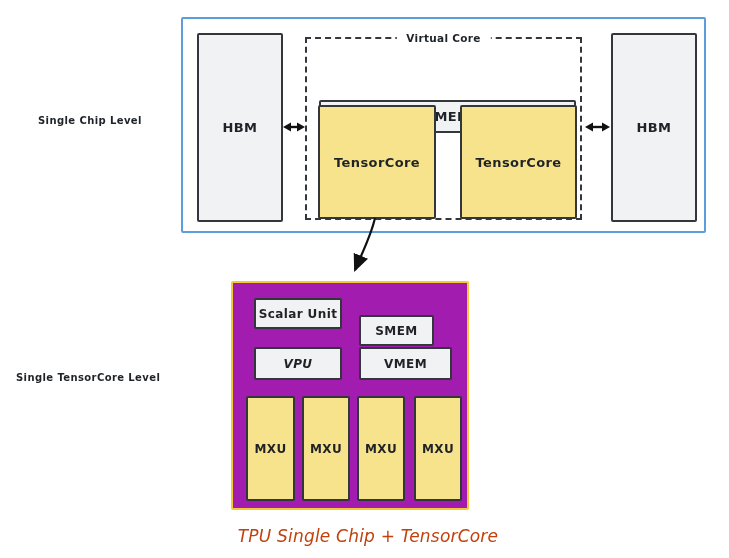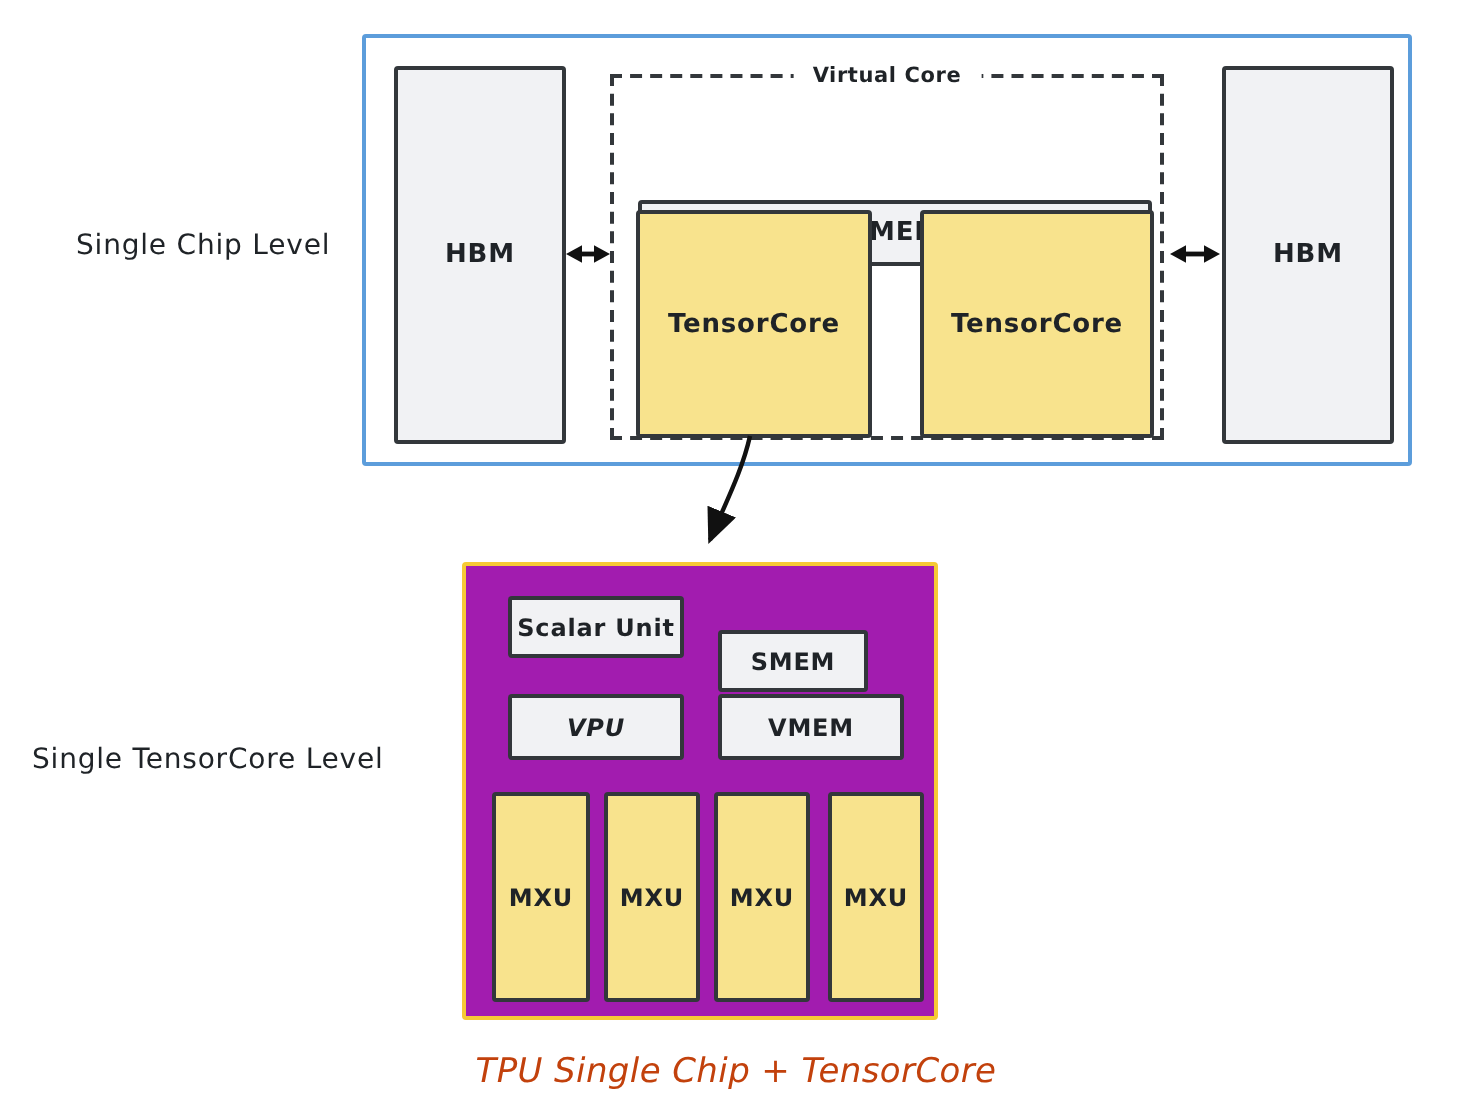--- a/index.html
+++ b/index.html
@@ -27,21 +27,21 @@
   }
   .vc-label{
     position:absolute;top:-9px;left:50%;transform:translateX(-50%);
     background:#ffffff;padding:0 10px;font-size:10.5px;font-weight:bold;
     letter-spacing:0.3px;line-height:16px;white-space:nowrap;
   }
   .tc-outer{
     border:2px solid var(--gold-border,#f6ca35);
     border-radius:2px;background:#a21caf;
   }
-  .side-label{font-size:14px;font-weight:normal;letter-spacing:0.4px;white-space:nowrap;}
+  .side-label{font-size:10px;font-weight:bold;letter-spacing:0.4px;white-space:nowrap;}
   .caption{
     font-size:17px;font-style:italic;text-align:center;color:#c2410c;
     letter-spacing:0.2px;white-space:nowrap;
   }
   .fs13{font-size:13px;}
   .fs12{font-size:12px;}
 </style>
 </head>
 <body>
 

